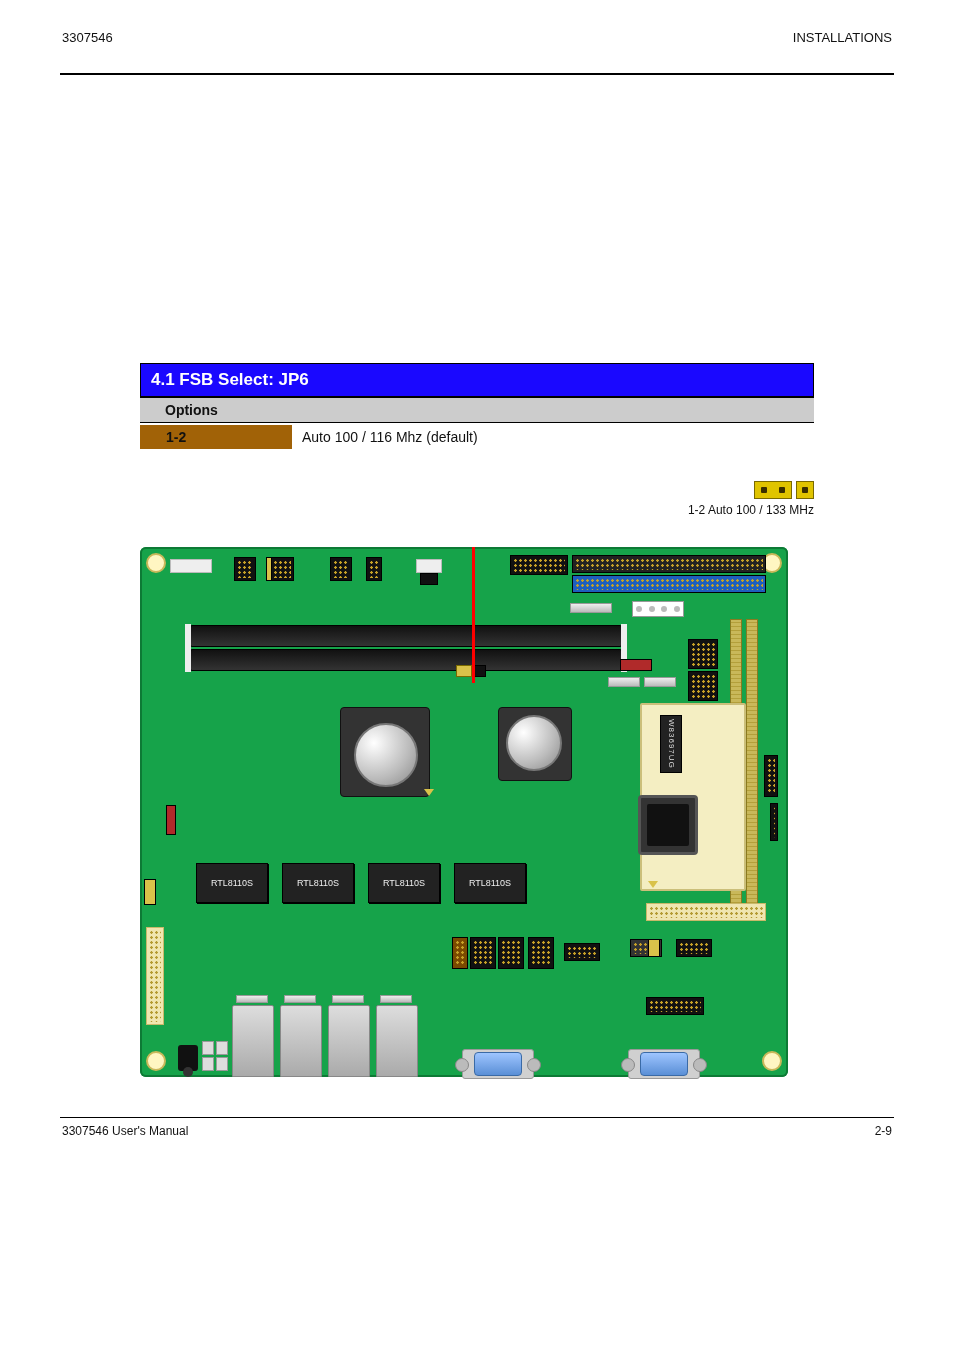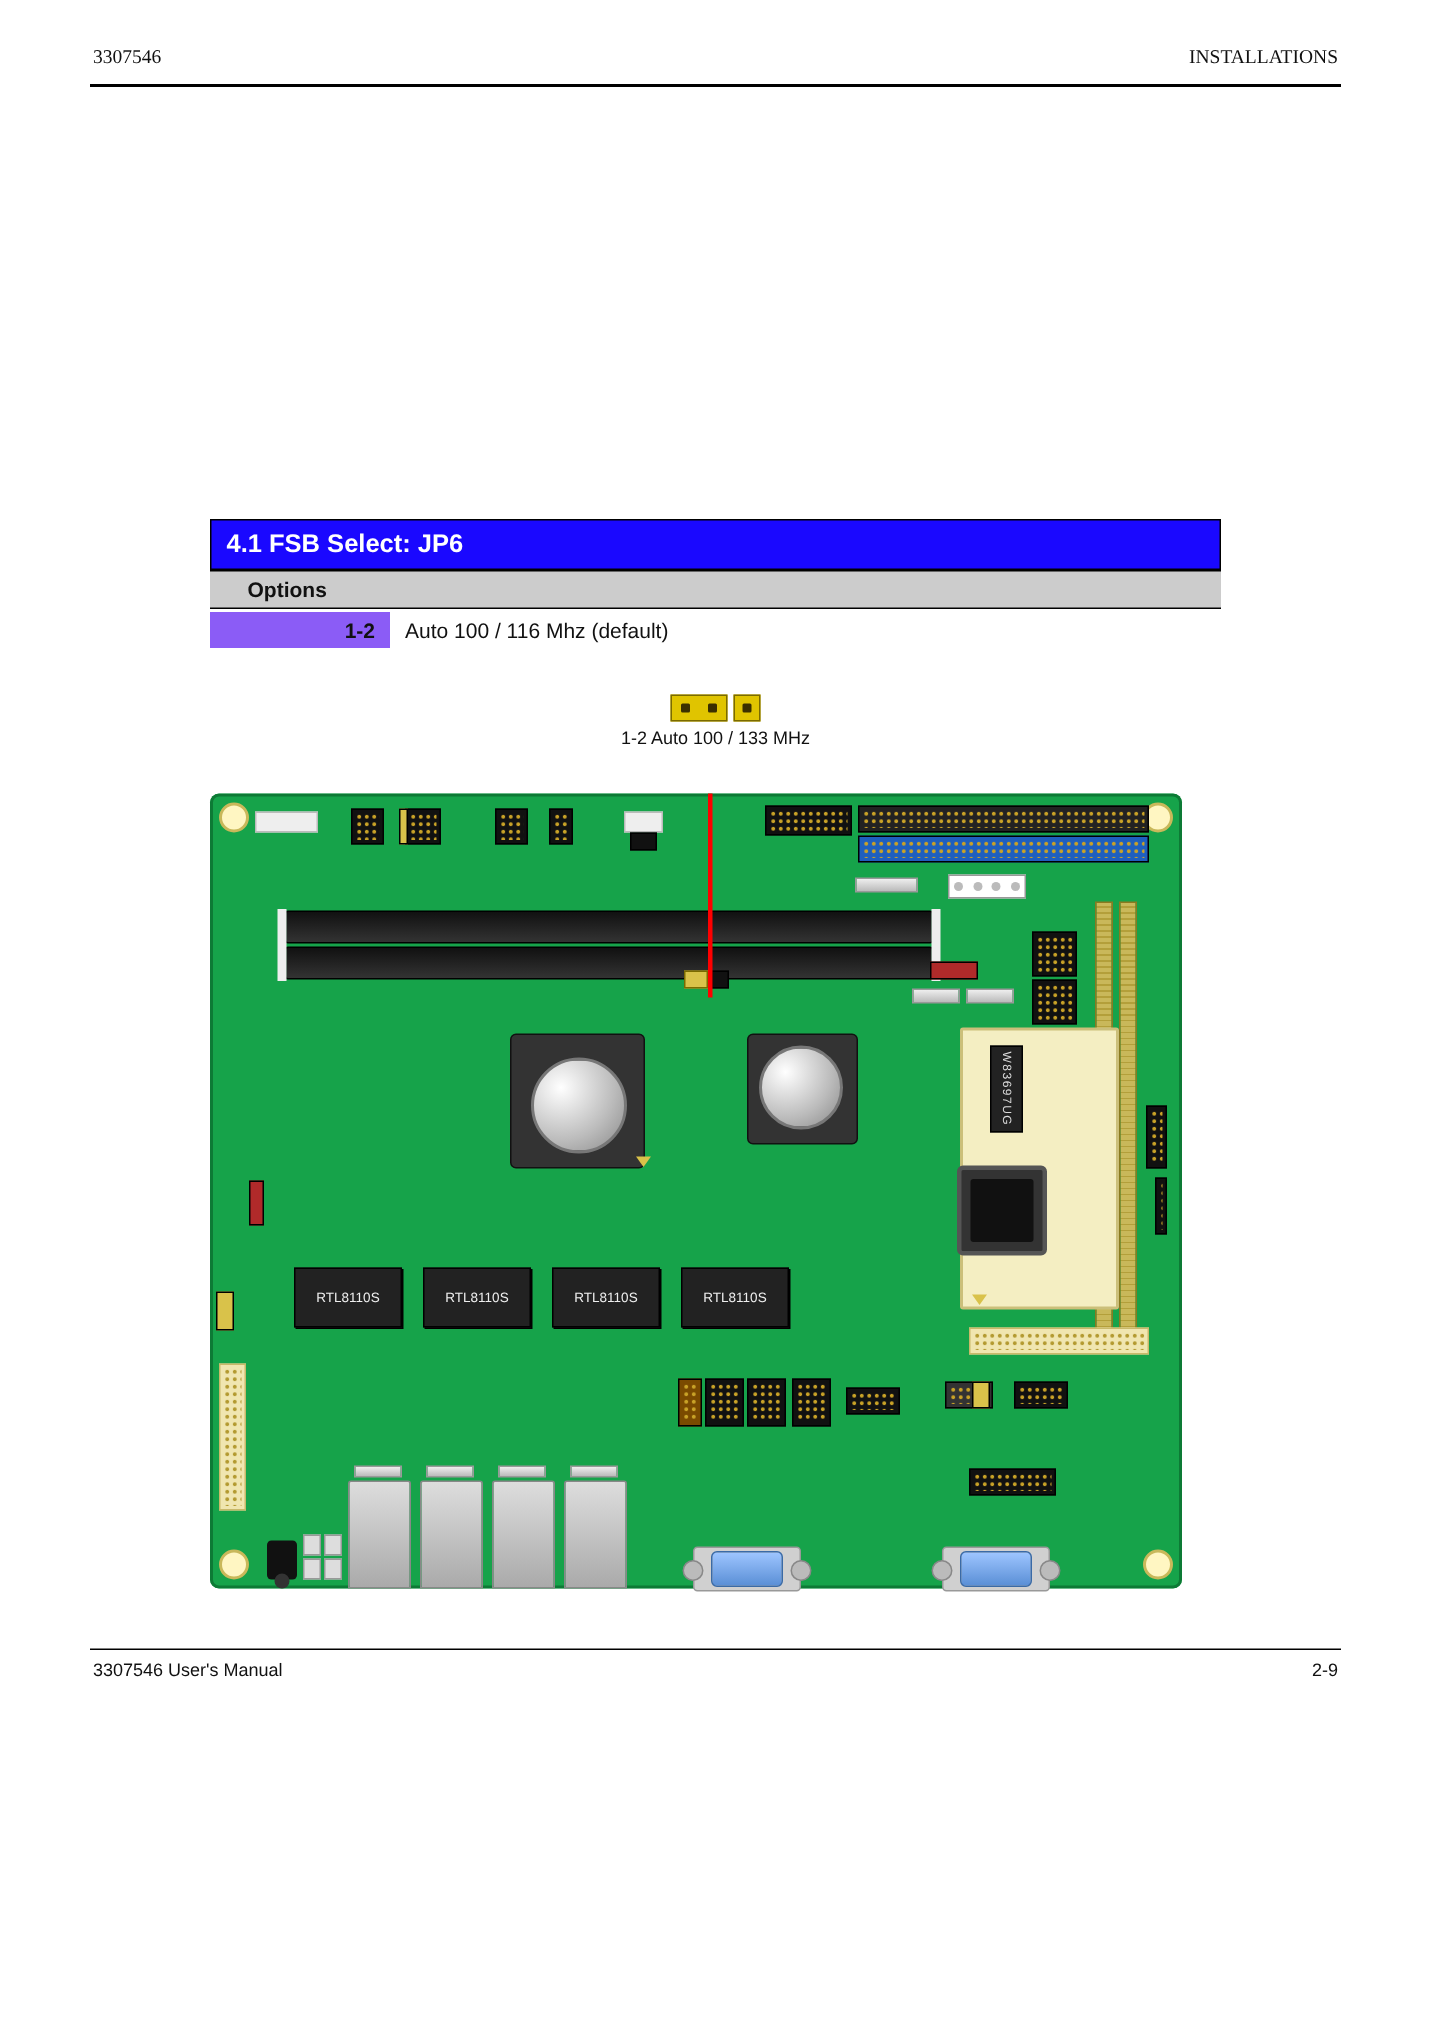--- a/index.html
+++ b/index.html
@@ -17,23 +17,22 @@
   }
   .rule {
     border: none;
     border-top: 2px solid #000;
     margin: 0 0 8px 0;
   }
   .header-row {
     display: flex;
     justify-content: space-between;
     font-size: 13px;
-    margin-bottom: 10px;
+    margin-bottom: 28px;
     padding: 0 2px;
-    font-family: Liberation Serif, serif;
   }
   .spacer-large { height: 280px; }
   .section {
     margin: 0 80px;
   }
   .section-title-bar {
     background: #1a08ff;
     color: #fff;
     font-weight: bold;
     font-size: 17px;
@@ -51,33 +50,32 @@
     padding: 4px 25px;
     font-weight: bold;
     font-size: 14px;
   }
   .option-row {
     display: flex;
     align-items: flex-start;
     margin-top: 2px;
   }
   .option-label {
-    background: #8b5cf6;
-    padding: 4px 10px;
+    background: #a16207;
+    padding: 4px 26px;
     font-weight: bold;
     font-size: 14px;
     width: 100px;
-    text-align: right;
   }
   .option-desc {
     padding: 4px 10px;
     font-size: 14px;
   }
   .jumper-area {
-    text-align: center;
+    text-align: right;
     margin: 30px 0 10px 0;
   }
   .jumper-block {
     display: inline-flex;
     align-items: center;
     gap: 4px;
   }
   .jumper-cap {
     background: #e0c400;
     border: 1px solid #7a6a00;

